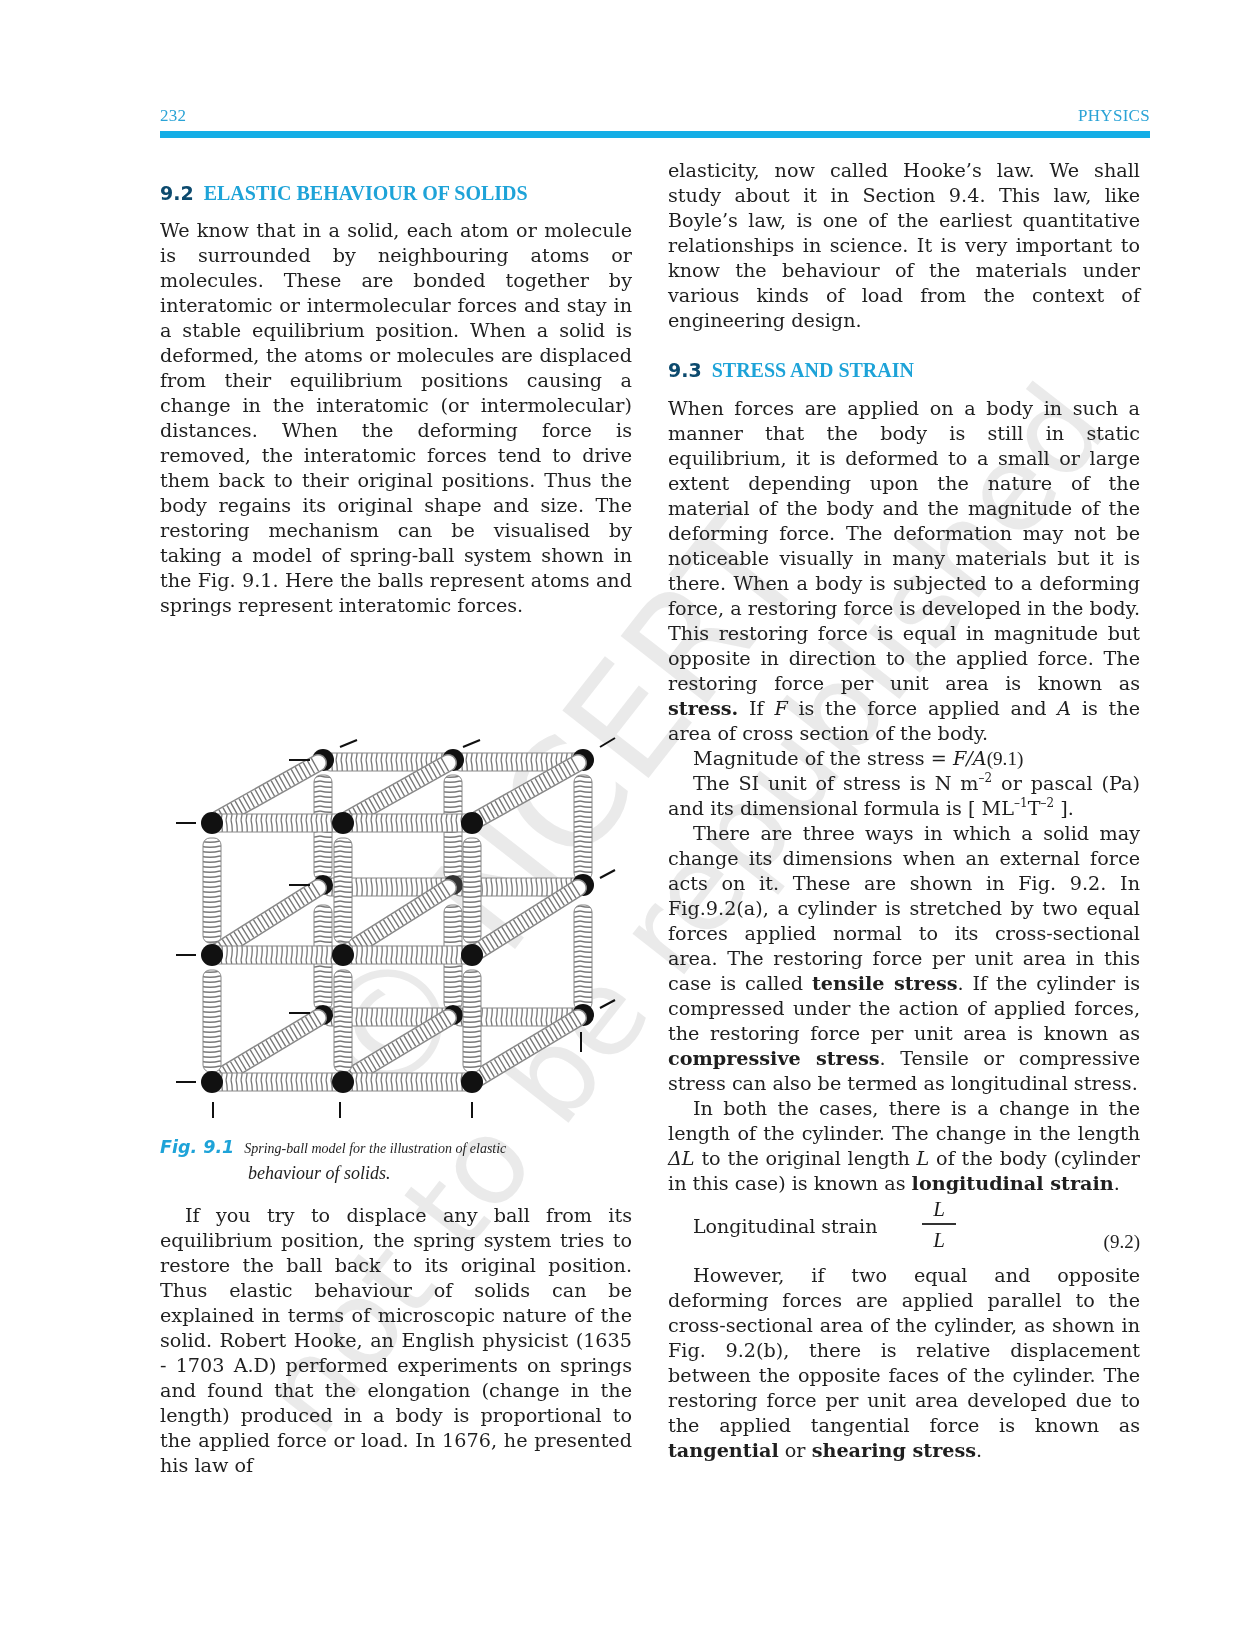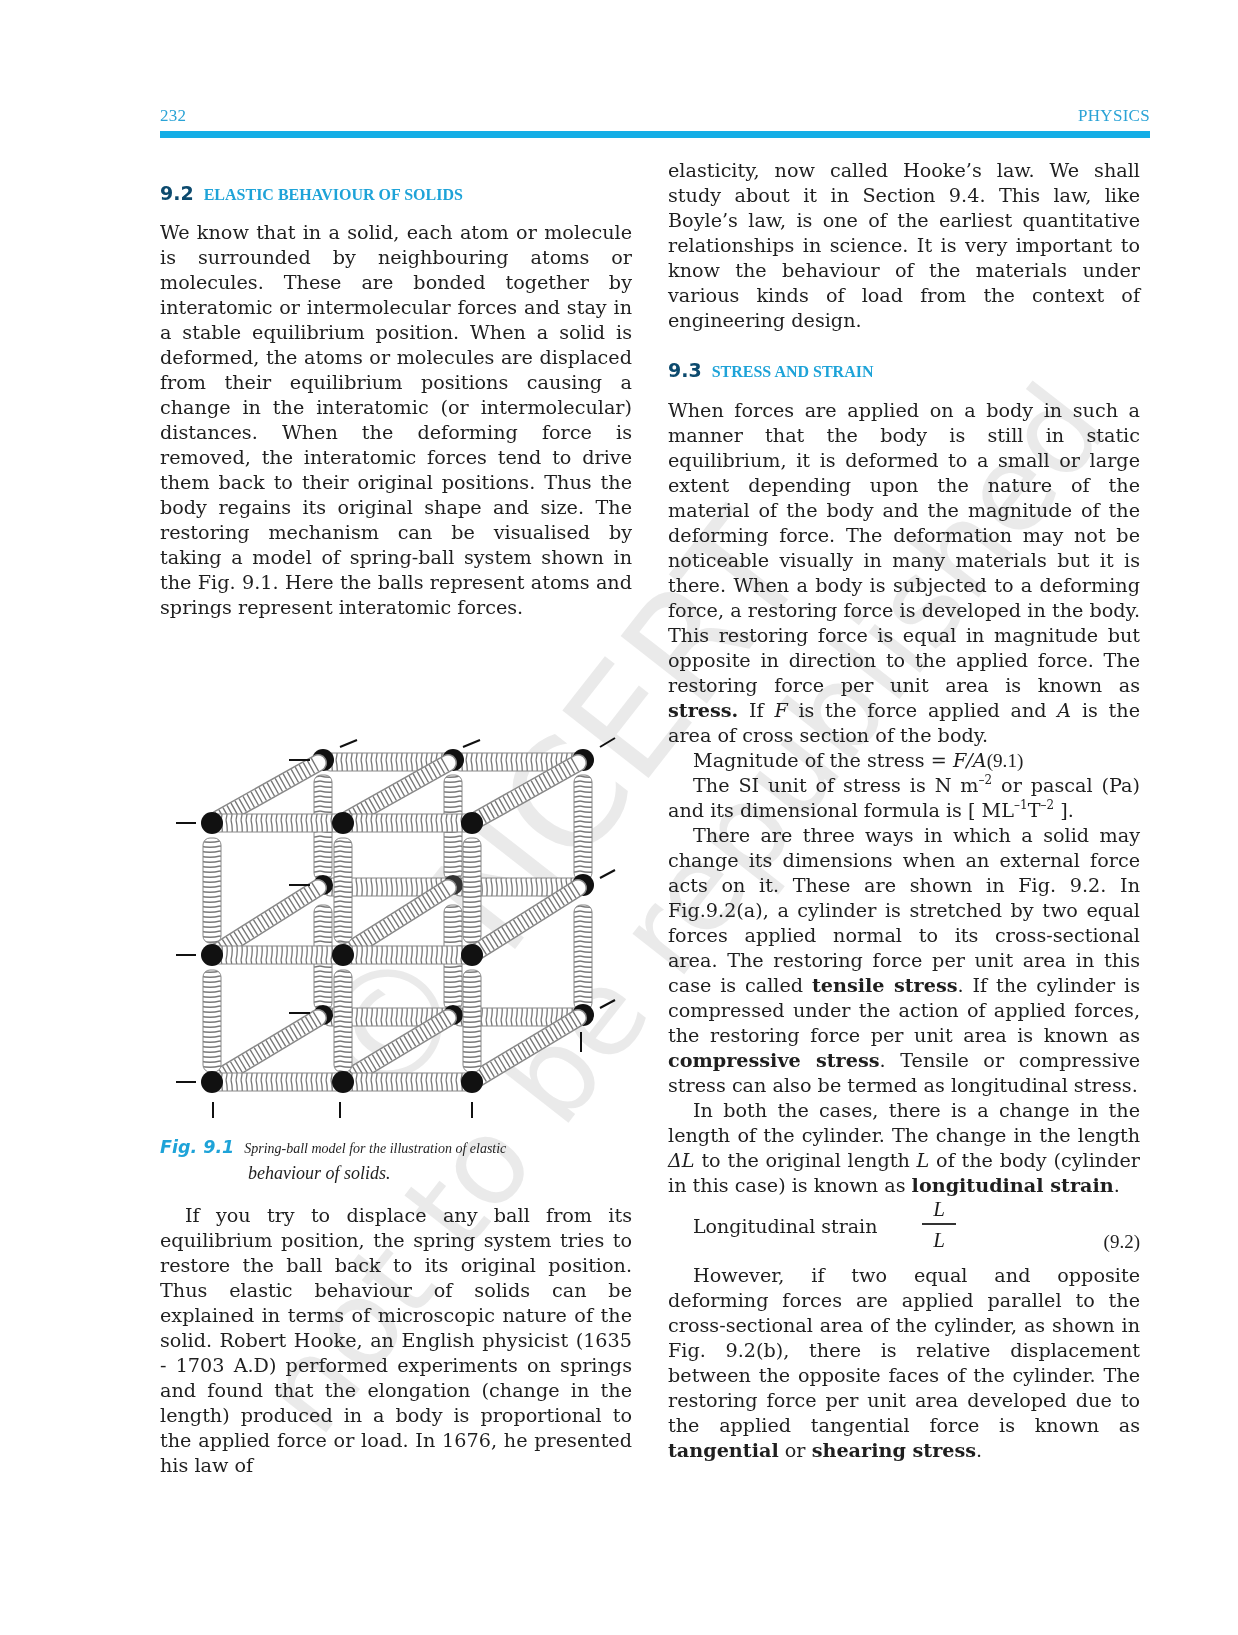--- a/index.html
+++ b/index.html
@@ -12,21 +12,21 @@
   .rule { position: absolute; left: 160px; width: 990px; top: 131px; height: 7px; background: #14aee6; }
 
   .col { position: absolute; width: 472px; font-size: 19.2px; line-height: 25px; text-align: justify; }
   .col p { margin: 0; }
   .col-left { left: 160px; }
   .col-right { left: 668px; }
   .indent { text-indent: 25px; }
   .heading { font-family: "DejaVu Sans", "Liberation Sans", sans-serif; font-weight: bold; font-size: 19px;
              line-height: 24px; margin: 0; }
   .heading .num { color: #0c4a6e; margin-right: 10px; }
-  .heading .txt { color: #1ea3d8; font-family: "Liberation Serif", "DejaVu Serif", serif; font-weight: bold; font-size: 16px; }
+  .heading .txt { color: #1ea3d8; font-family: "Liberation Serif", "DejaVu Serif", serif; font-weight: bold; font-size: 20px; }
   .b { font-weight: bold; }
   .i { font-style: italic; }
   sup { font-size: 12px; line-height: 0; vertical-align: 8px; }
 
   .eq-row { display: flex; justify-content: flex-start; padding-left: 25px; }
   .eq-num { font-family: "Liberation Serif", serif; }
 
   .caption { position: absolute; left: 160px; top: 1135px; width: 480px; font-size: 17.5px; line-height: 24px;
              font-family: "DejaVu Serif", serif; }
   .caption .fig-label { color: #1ea3d8; font-weight: bold; font-style: italic; font-family: "DejaVu Sans", sans-serif; margin-right: 10px; text-align: right; }

